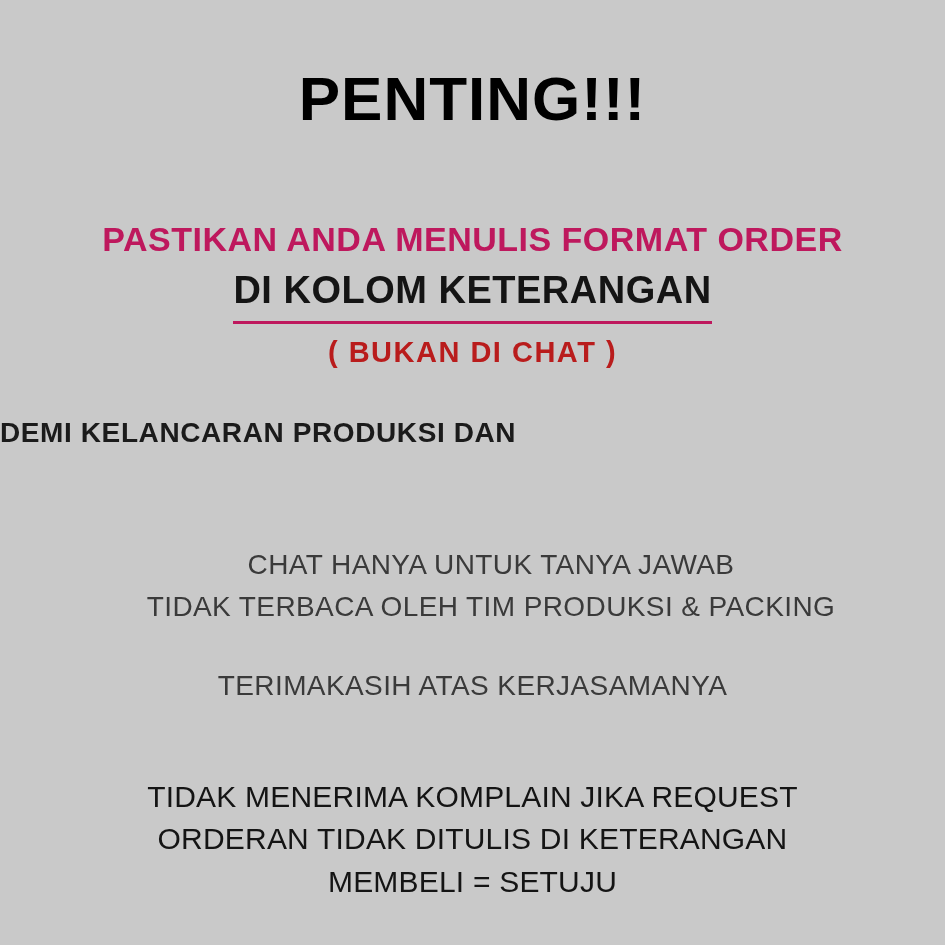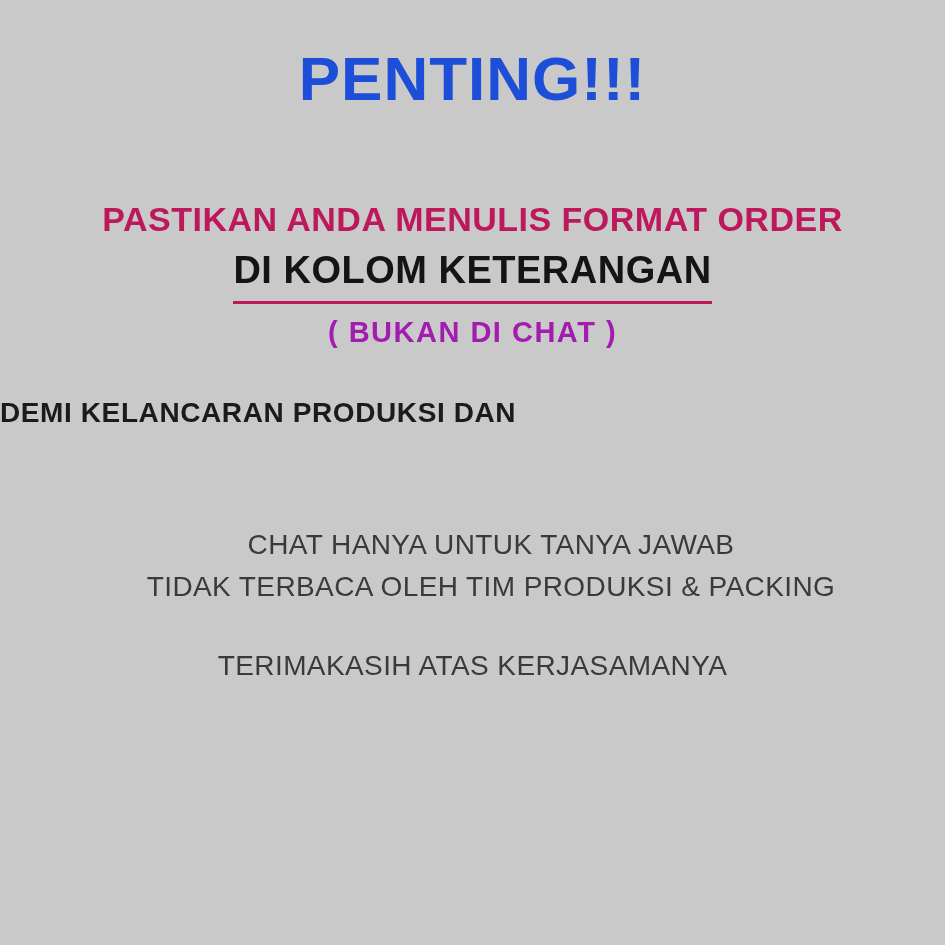--- a/index.html
+++ b/index.html
@@ -22,22 +22,22 @@
     display: flex;
     flex-direction: column;
     align-items: center;
     box-sizing: border-box;
     padding: 0;
   }
   .headline {
     font-size: 62px;
     font-weight: 700;
     letter-spacing: 1px;
-    color: #1d4ed8;
-    margin-top: 48px;
+    color: #000000;
+    margin-top: 68px;
     line-height: 1;
     text-align: right;
   }
   .block-main {
     margin-top: 88px;
     text-align: center;
     width: 100%;
   }
   .line-1 {
     font-size: 34px;
@@ -54,21 +54,21 @@
     line-height: 1.25;
     margin-top: 6px;
     display: inline-block;
     border-bottom: 3px solid #be185d;
     padding-bottom: 7px;
   }
   .line-3 {
     font-size: 29px;
     font-weight: 700;
     letter-spacing: 1.5px;
-    color: #a21caf;
+    color: #b91c1c;
     margin-top: 12px;
   }
   .block-reason {
     margin-top: 44px;
     width: 100%;
   }
   .reason-line {
     font-size: 28px;
     font-weight: 700;
     letter-spacing: 0.6px;
@@ -133,14 +133,19 @@
 
   <div class="block-note">
     <div class="note-line">CHAT HANYA UNTUK TANYA JAWAB</div>
     <div class="note-line">TIDAK TERBACA OLEH TIM PRODUKSI &amp; PACKING</div>
   </div>
 
   <div class="block-thanks">
     <div class="thanks-line">TERIMAKASIH ATAS KERJASAMANYA</div>
   </div>
 
+  <div class="block-warning">
+    <div class="warning-line">TIDAK MENERIMA KOMPLAIN JIKA REQUEST</div>
+    <div class="warning-line">ORDERAN TIDAK DITULIS DI KETERANGAN</div>
+    <div class="warning-line">MEMBELI = SETUJU</div>
+  </div>
 
 </div>
 
 </body></html>

